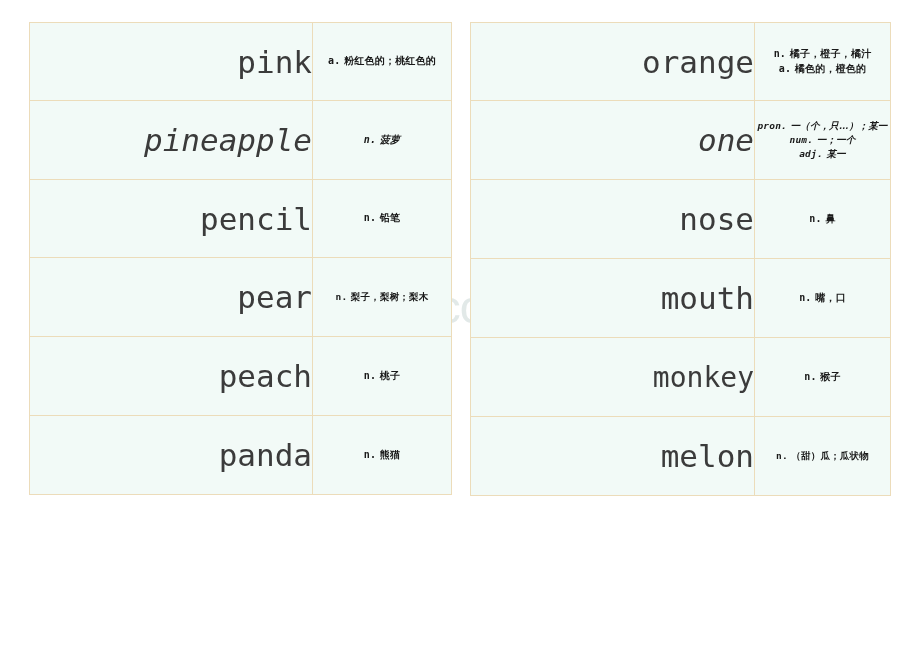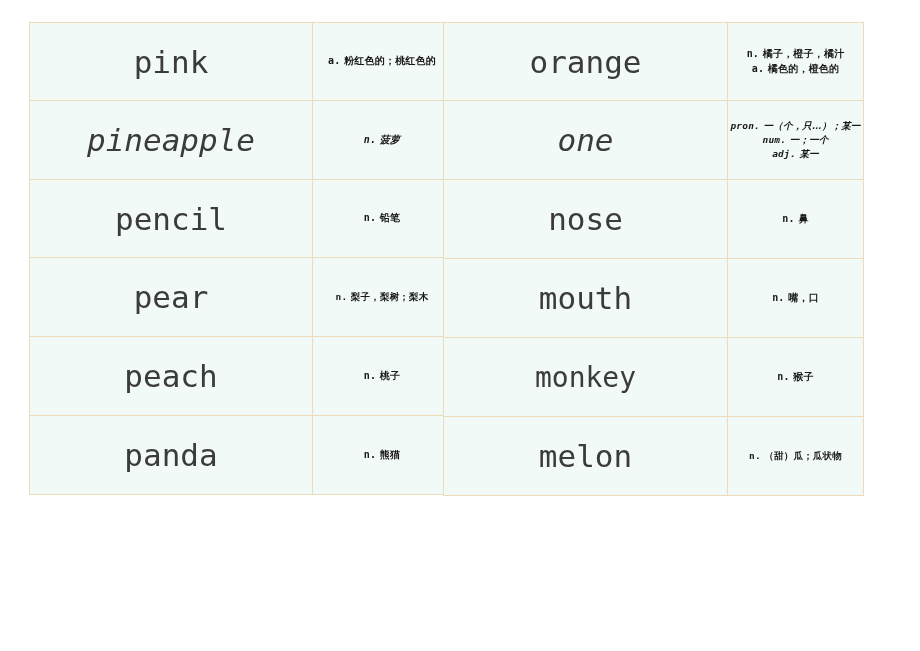--- a/index.html
+++ b/index.html
@@ -40,31 +40,31 @@
 
   
   .vocab-table {
     position: absolute;
     border-collapse: collapse;
     table-layout: fixed;
     background: #f2faf7;
     z-index: 10;
   }
   #table-left  { left: 29px;  top: 22px; width: 422px; }
-  #table-right { left: 443px; top: 22px; width: 420px; }
+  #table-right { left: 470px; top: 22px; width: 420px; }
 
   .vocab-table td {
     border: 1px solid #ecdcba;
     background: transparent;
     padding: 0;
     vertical-align: middle;
   }
 
   .cell-word {
-    text-align: center;
+    text-align: right;
     font-family: "DejaVu Sans Mono", "Liberation Mono", monospace;
     color: #3b3b3b;
     white-space: nowrap;
     overflow: hidden;
   }
   .cell-def {
     text-align: center;
     font-family: "DejaVu Serif", "Liberation Serif", serif;
     font-weight: 700;
     color: #1a1a1a;

